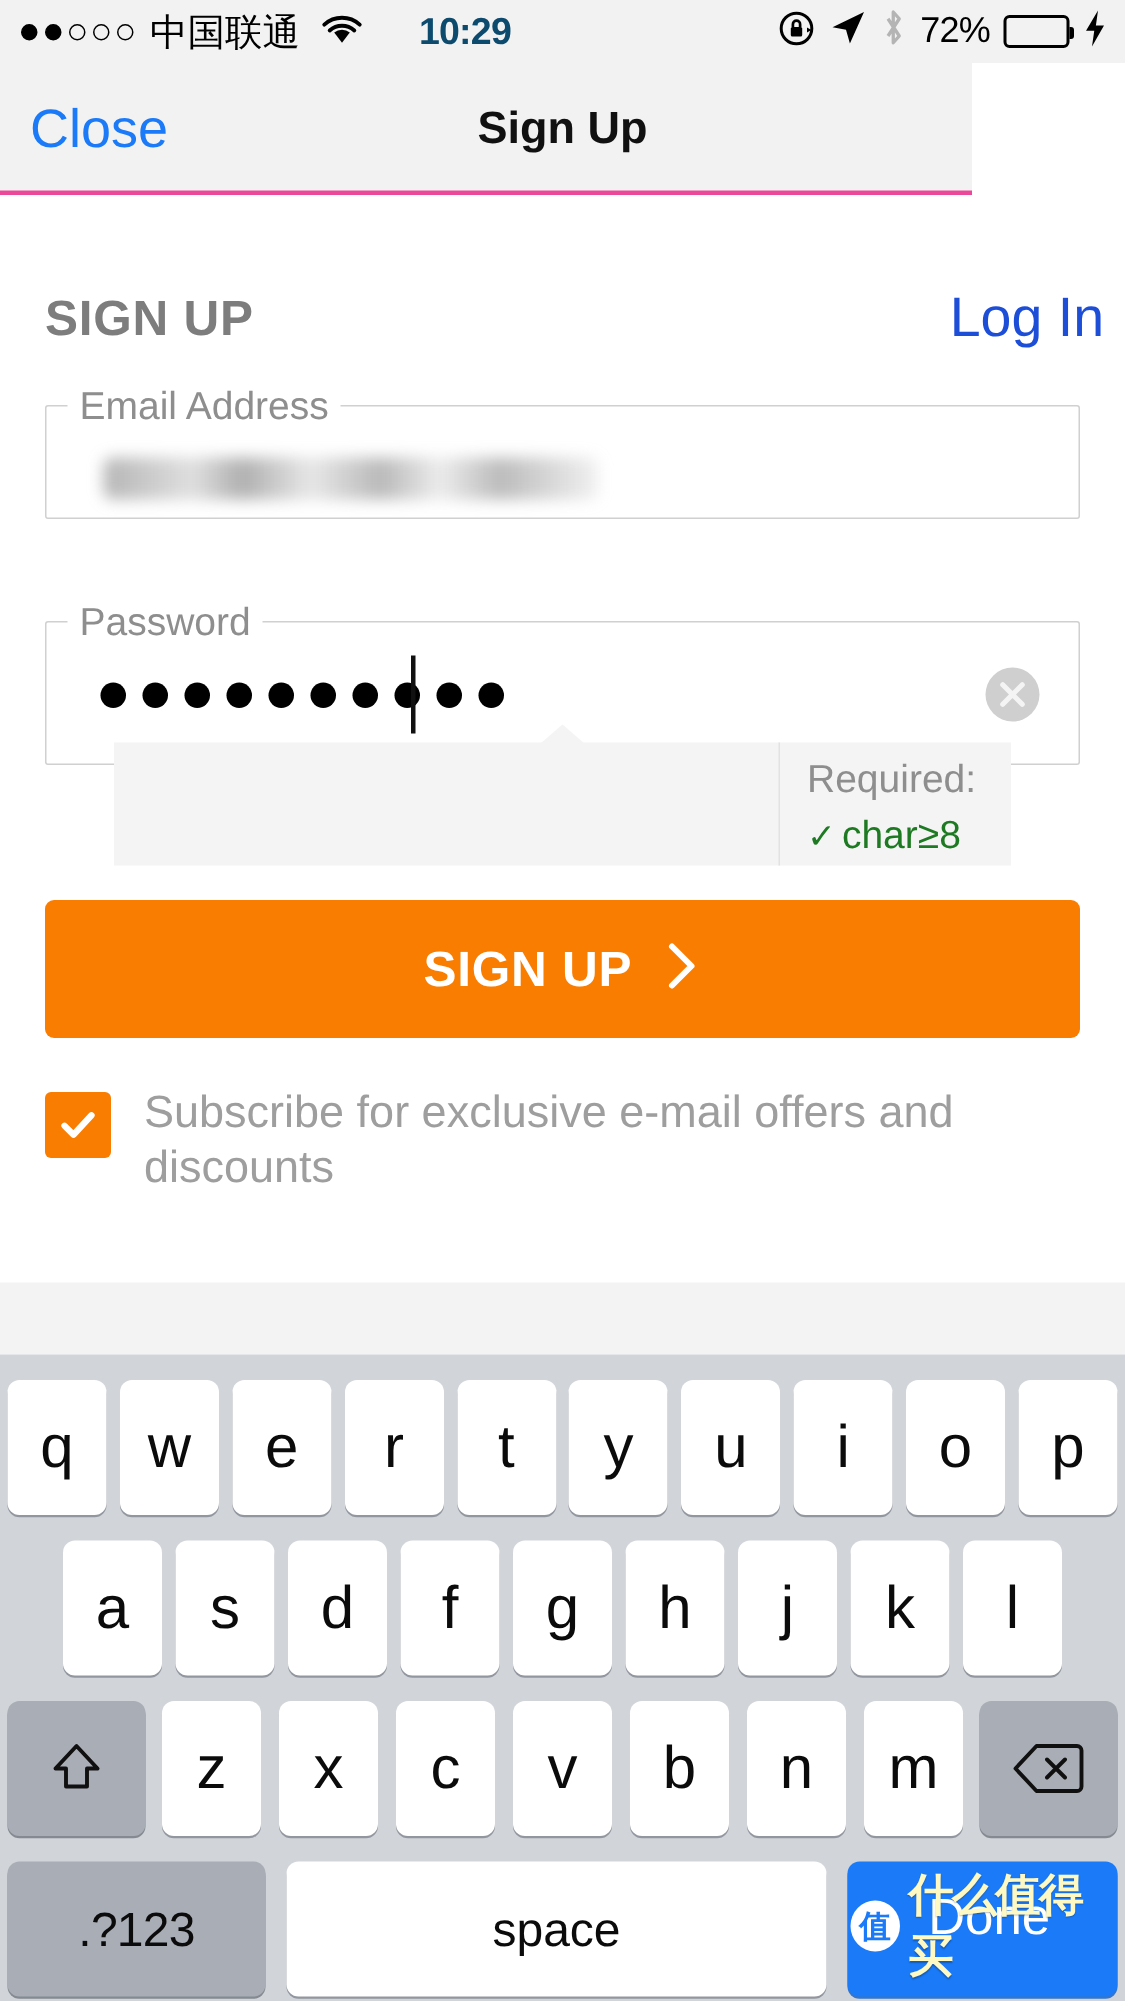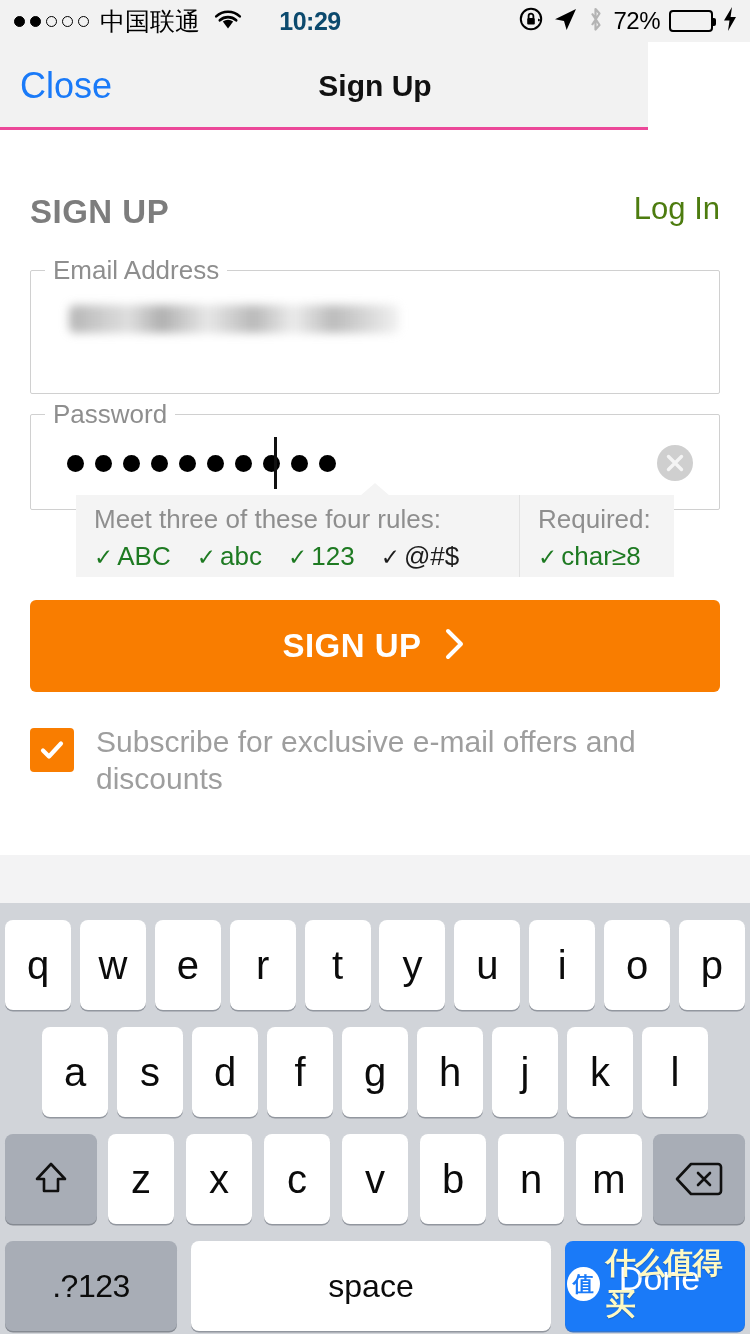--- a/index.html
+++ b/index.html
@@ -90,37 +90,37 @@
 
   #head-row {
     position:absolute; top:62px; left:0; width:750px; height:50px;
   }
   #page-title {
     position:absolute; left:30px; top:0;
     font-size:33px; font-weight:bold; color:#7d7d7d;
     letter-spacing:0.5px;
   }
   #login-link {
-    position:absolute; right:30px; top:-2px;
-    font-size:31px; color:#4d7c0f; cursor:pointer;
+    position:absolute; right:14px; top:-2px;
+    font-size:37px; color:#1d4ed8; cursor:pointer;
   }
 
   
   .field {
     position:absolute; left:30px; width:690px;
     border:1px solid #d0d0d0; border-radius:2px;
     background:#fff;
   }
   .field-label {
     position:absolute; top:-16px; left:14px;
     background:#fff; padding:0 8px;
     font-size:26px; color:#8e8e8e;
   }
 
-  #field-email { top:139px; height:124px; }
+  #field-email { top:139px; height:76px; }
   #email-masked {
     position:absolute; left:38px; top:34px;
     width:330px; height:28px;
     background:
       linear-gradient(90deg,
         rgba(120,120,120,.55) 0%, rgba(150,150,150,.30) 18%,
         rgba(110,110,110,.55) 28%, rgba(160,160,160,.25) 42%,
         rgba(115,115,115,.50) 56%, rgba(170,170,170,.22) 68%,
         rgba(120,120,120,.50) 80%, rgba(180,180,180,.18) 100%);
     filter:blur(5px);
@@ -362,27 +362,20 @@
       <span id="pw-clear">
         <svg width="36" height="36" viewBox="0 0 36 36">
           <path d="M11.5 11.5 L24.5 24.5 M24.5 11.5 L11.5 24.5" stroke="#f4f4f4" stroke-width="3.4" stroke-linecap="round"></path>
         </svg>
       </span>
     </div>
 
     <div id="rules-arrow"></div>
     <div id="rules">
       <div class="rules-left">
-        <div class="rules-heading">Meet three of these four rules:</div>
-        <div class="rules-items" id="rules-left-items">
-            <span class="rule met"><span class="chk">✓</span><span>ABC</span></span>
-            <span class="rule met"><span class="chk">✓</span><span>abc</span></span>
-            <span class="rule met"><span class="chk">✓</span><span>123</span></span>
-            <span class="rule unmet"><span class="chk">✓</span><span>@#$</span></span>
-          </div>
       </div>
       <div class="rules-right">
         <div class="rules-heading">Required:</div>
         <div class="rules-items" id="rules-right-items">
             <span class="rule met"><span class="chk">✓</span><span>char≥8</span></span>
           </div>
       </div>
     </div>
 
     <div id="signup-btn">

